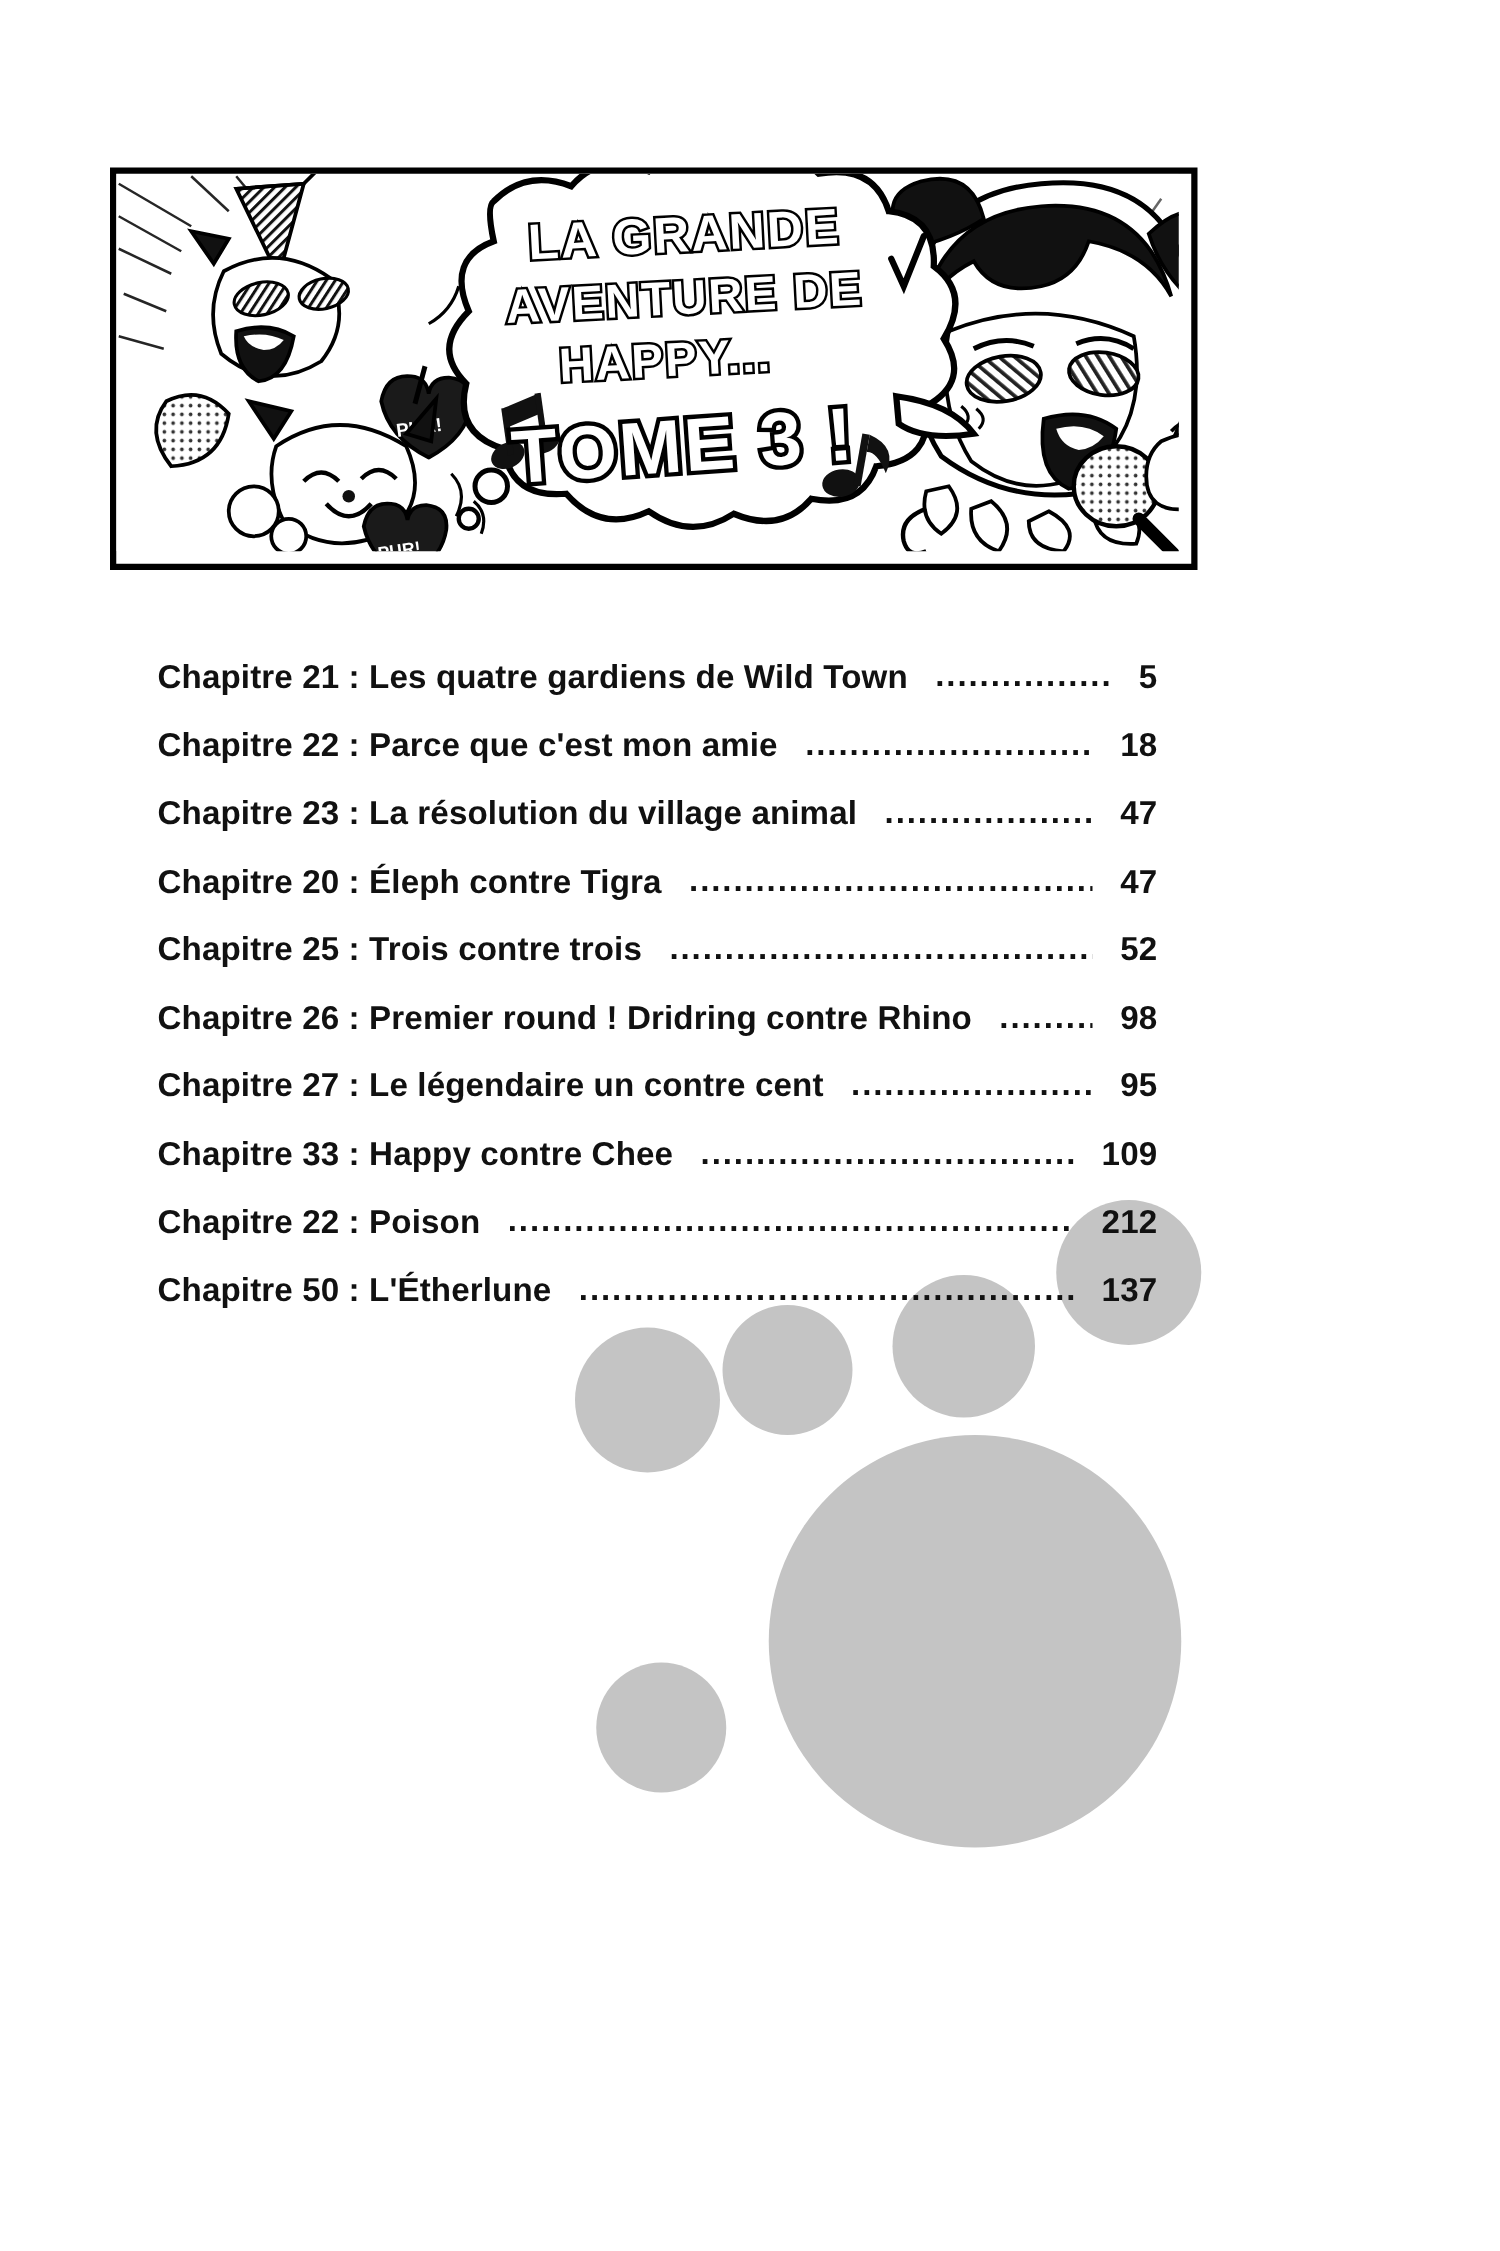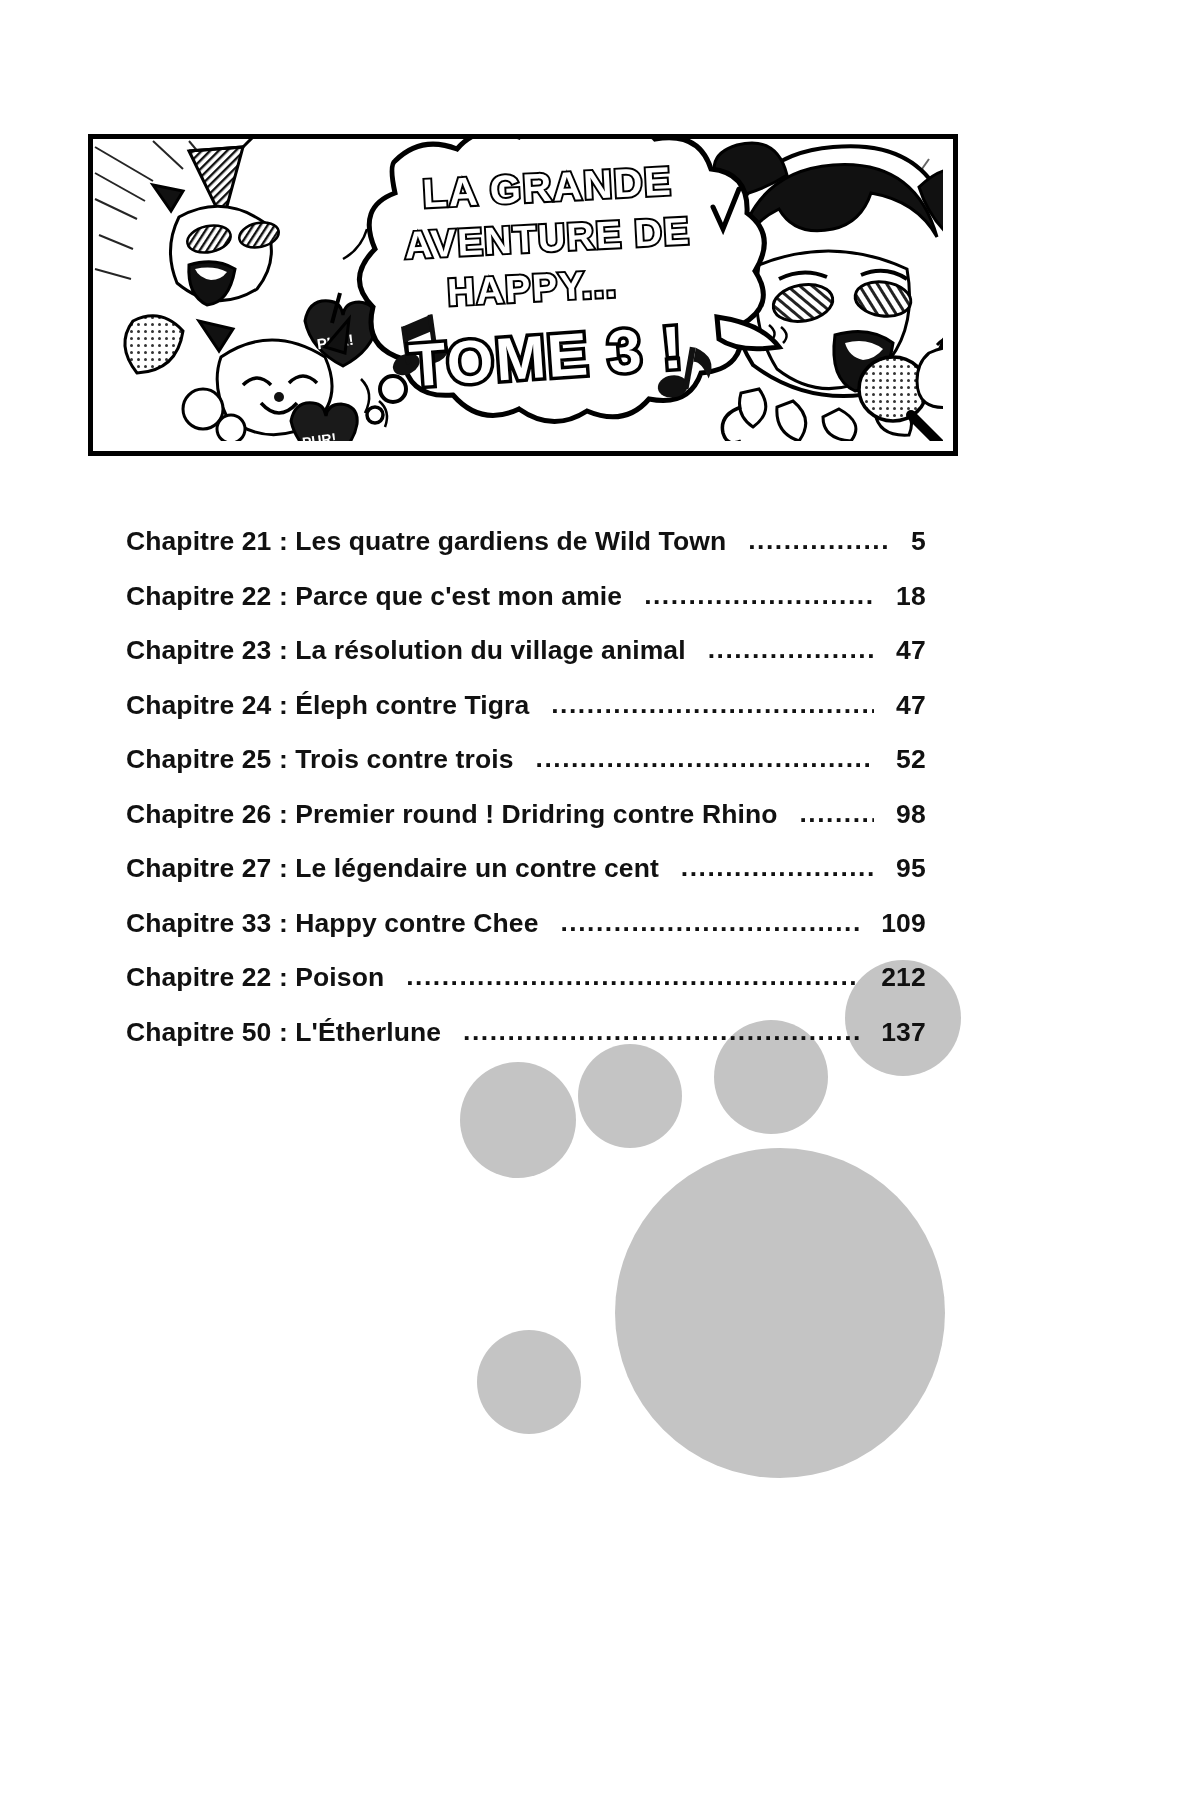--- a/index.html
+++ b/index.html
@@ -274,21 +274,21 @@
     <span class="toc-page">18</span>
   </div>
 
   <div class="toc-row">
     <span class="toc-title">Chapitre 23 : La résolution du village animal</span>
     <span class="toc-dots">................................................................................................................</span>
     <span class="toc-page">47</span>
   </div>
 
   <div class="toc-row">
-    <span class="toc-title">Chapitre 24 : Éleph contre Tigra</span>
+    <span class="toc-title">Chapitre 20 : Éleph contre Tigra</span>
     <span class="toc-dots">................................................................................................................</span>
     <span class="toc-page">47</span>
   </div>
 
   <div class="toc-row">
     <span class="toc-title">Chapitre 25 : Trois contre trois</span>
     <span class="toc-dots">................................................................................................................</span>
     <span class="toc-page">52</span>
   </div>
 

